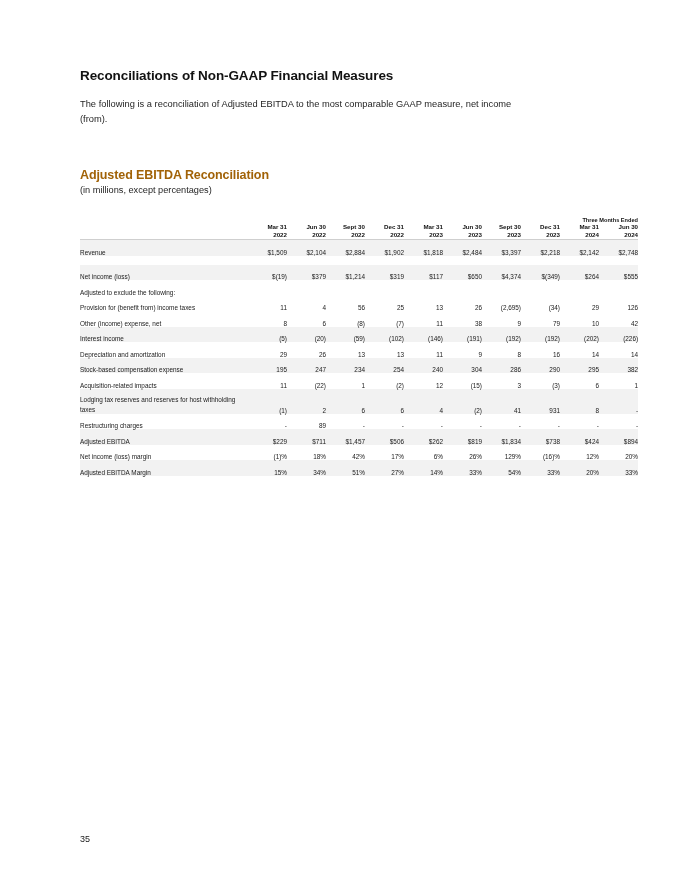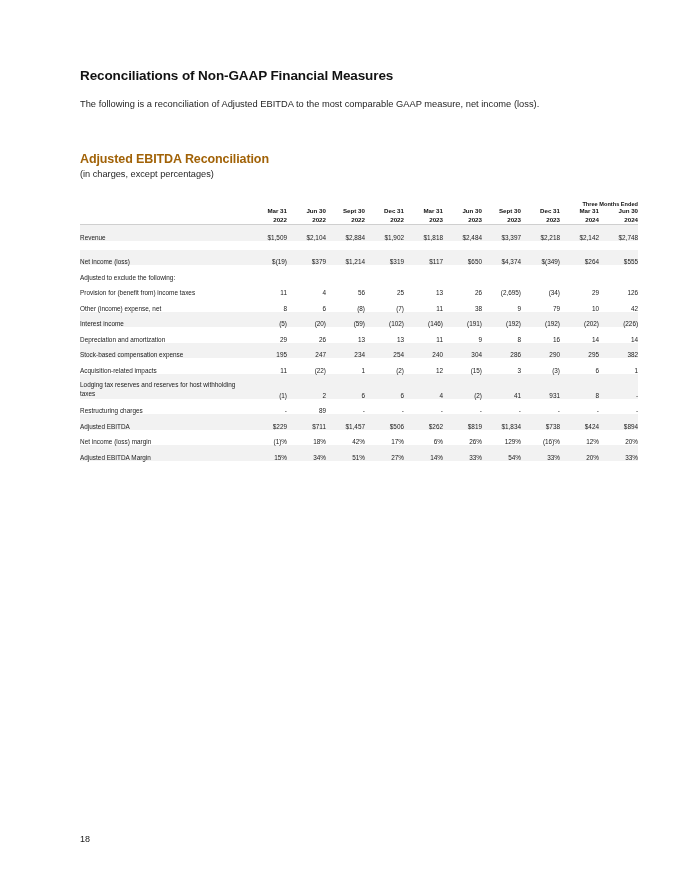--- a/index.html
+++ b/index.html
@@ -116,24 +116,24 @@
     color: #1a1a1a;
   }
 </style>
 </head>
 <body>
 
 <div class="page">
 
   <h1 class="section-title">Reconciliations of Non-GAAP Financial Measures</h1>
 
-  <p class="intro">The following is a reconciliation of Adjusted EBITDA to the most comparable GAAP measure, net income (loss).</p>
+  <p class="intro">The following is a reconciliation of Adjusted EBITDA to the most comparable GAAP measure, net income (from).</p>
 
   <h2 class="subsection-title">Adjusted EBITDA Reconciliation</h2>
-  <div class="subsection-sub">(in charges, except percentages)</div>
+  <div class="subsection-sub">(in millions, except percentages)</div>
 
   <table class="fin">
     <colgroup id="colgroup">
         <col style="width: 168px;">
         <col style="width: 39px;">
         <col style="width: 39px;">
         <col style="width: 39px;">
         <col style="width: 39px;">
         <col style="width: 39px;">
         <col style="width: 39px;">
@@ -373,14 +373,14 @@
           <td class="val">14%</td>
           <td class="val">33%</td>
           <td class="val">54%</td>
           <td class="val">33%</td>
           <td class="val">20%</td>
           <td class="val">33%</td>
         </tr>
       </tbody>
   </table>
 
-  <div class="page-number">18</div>
+  <div class="page-number">35</div>
 </div>
 
 </body></html>

